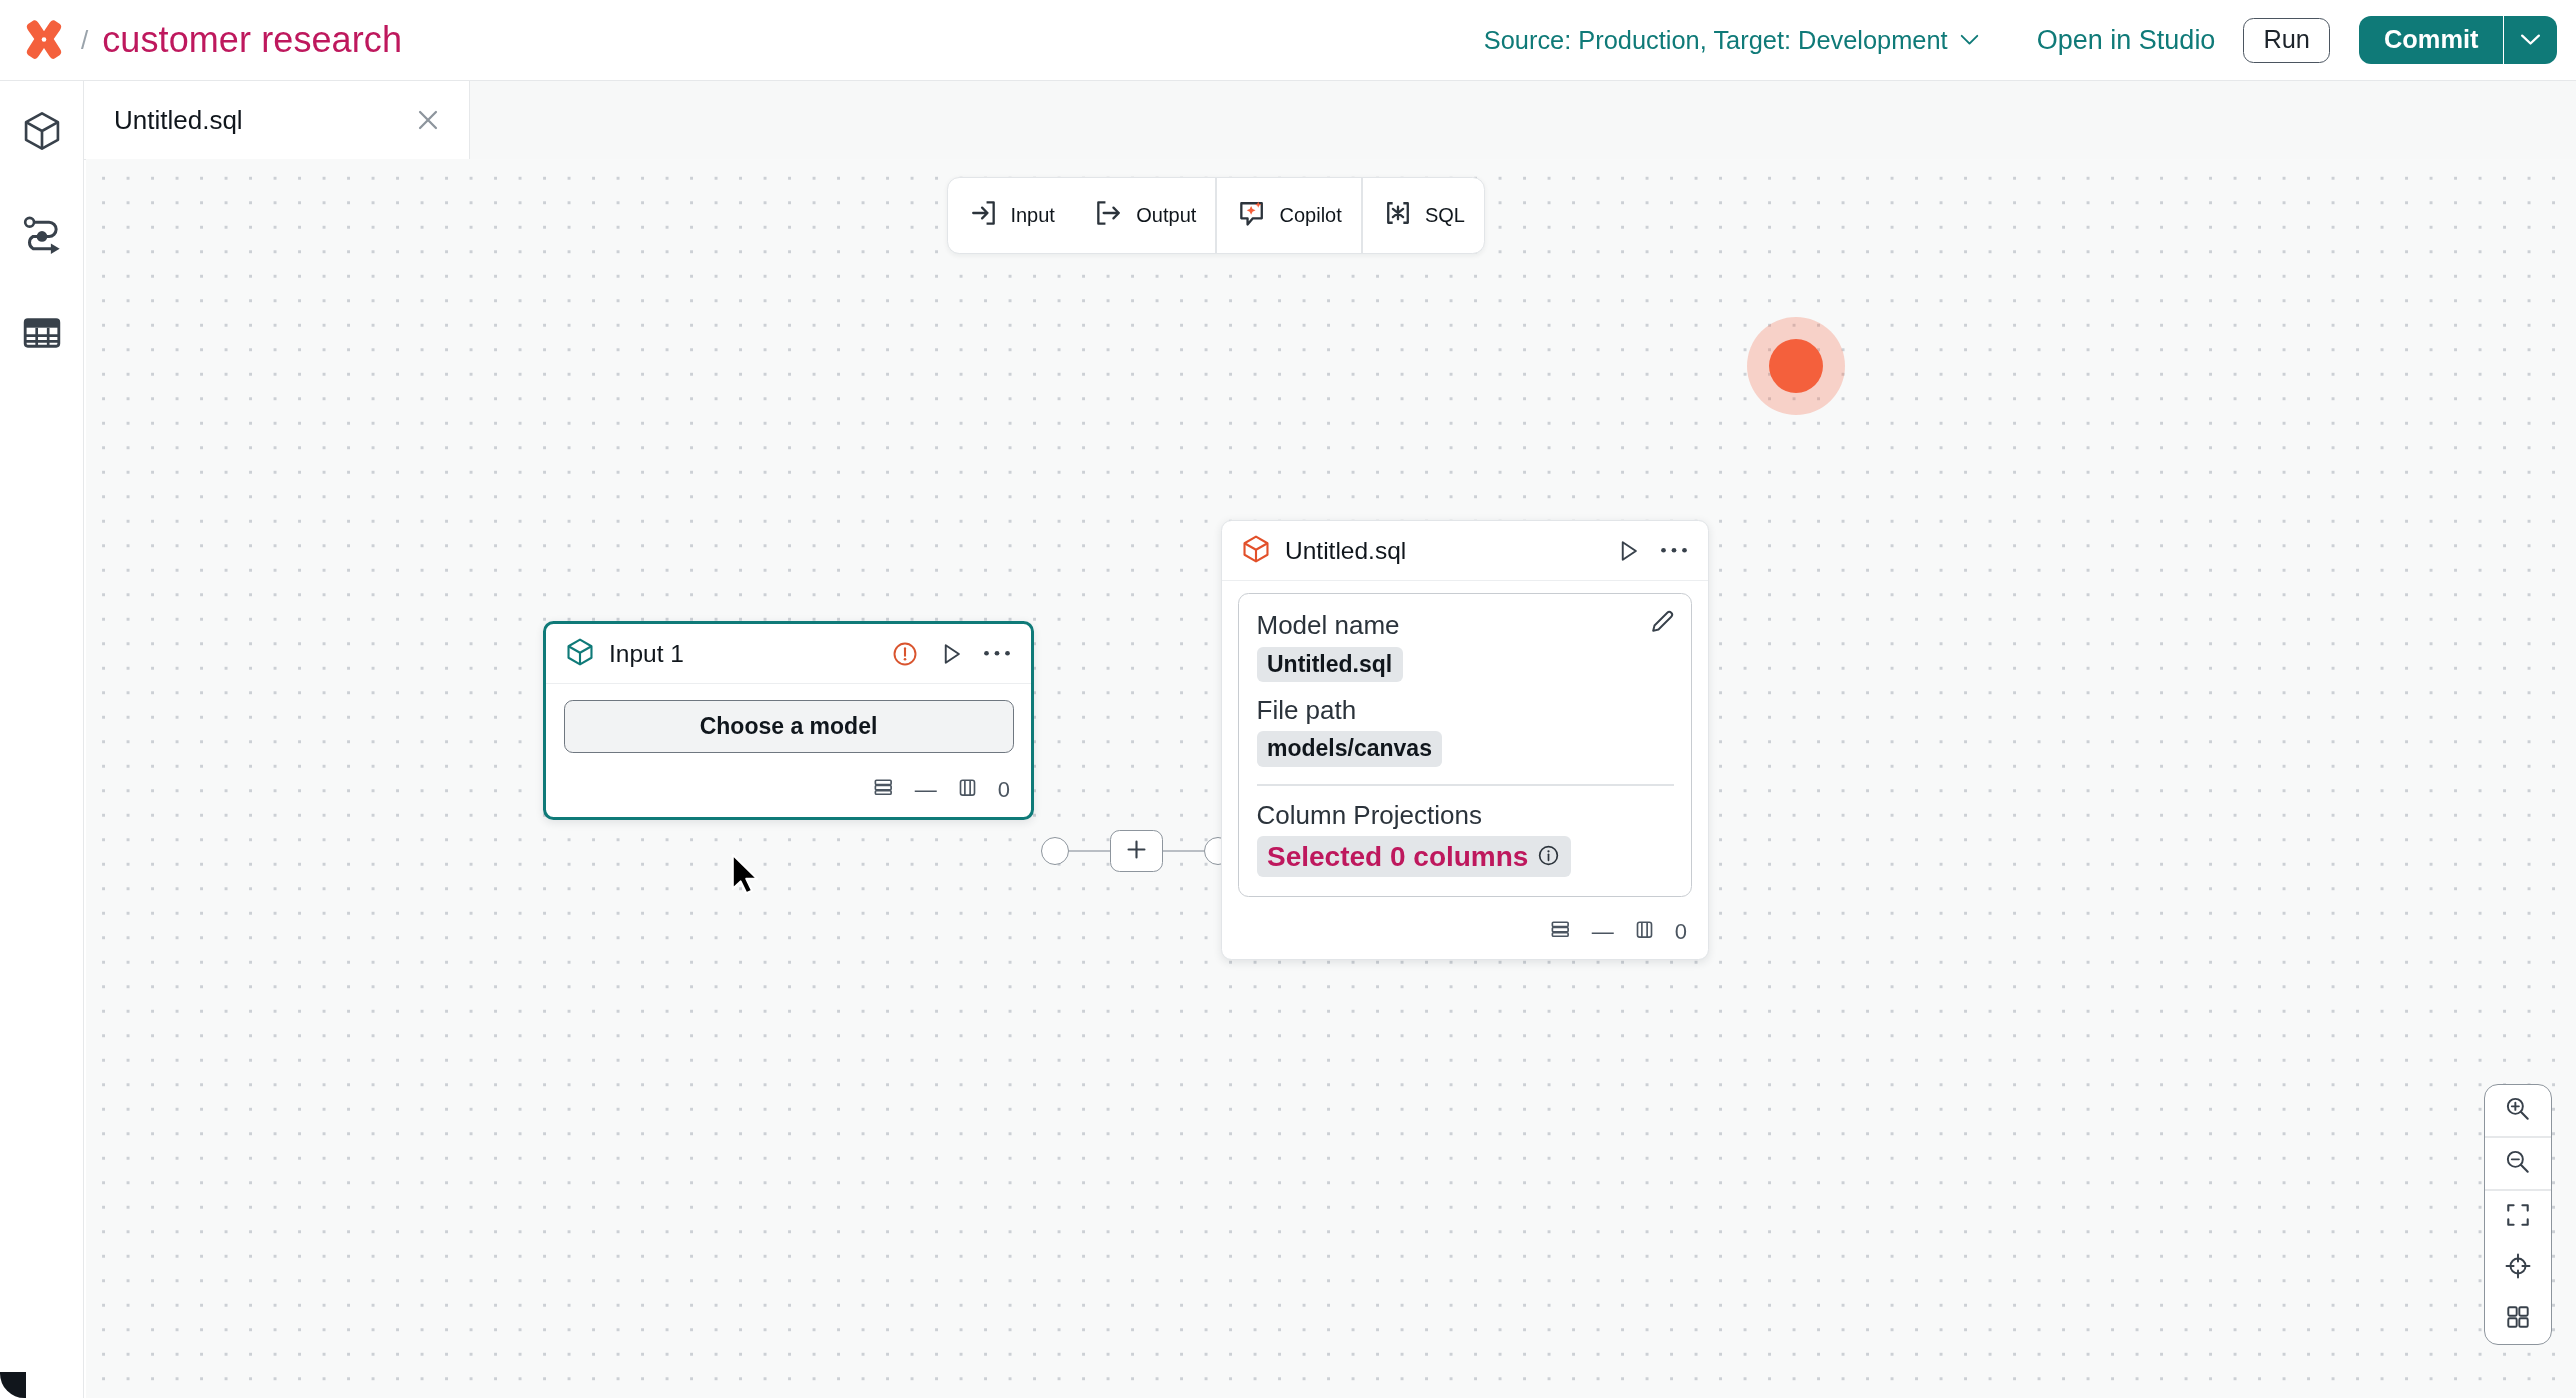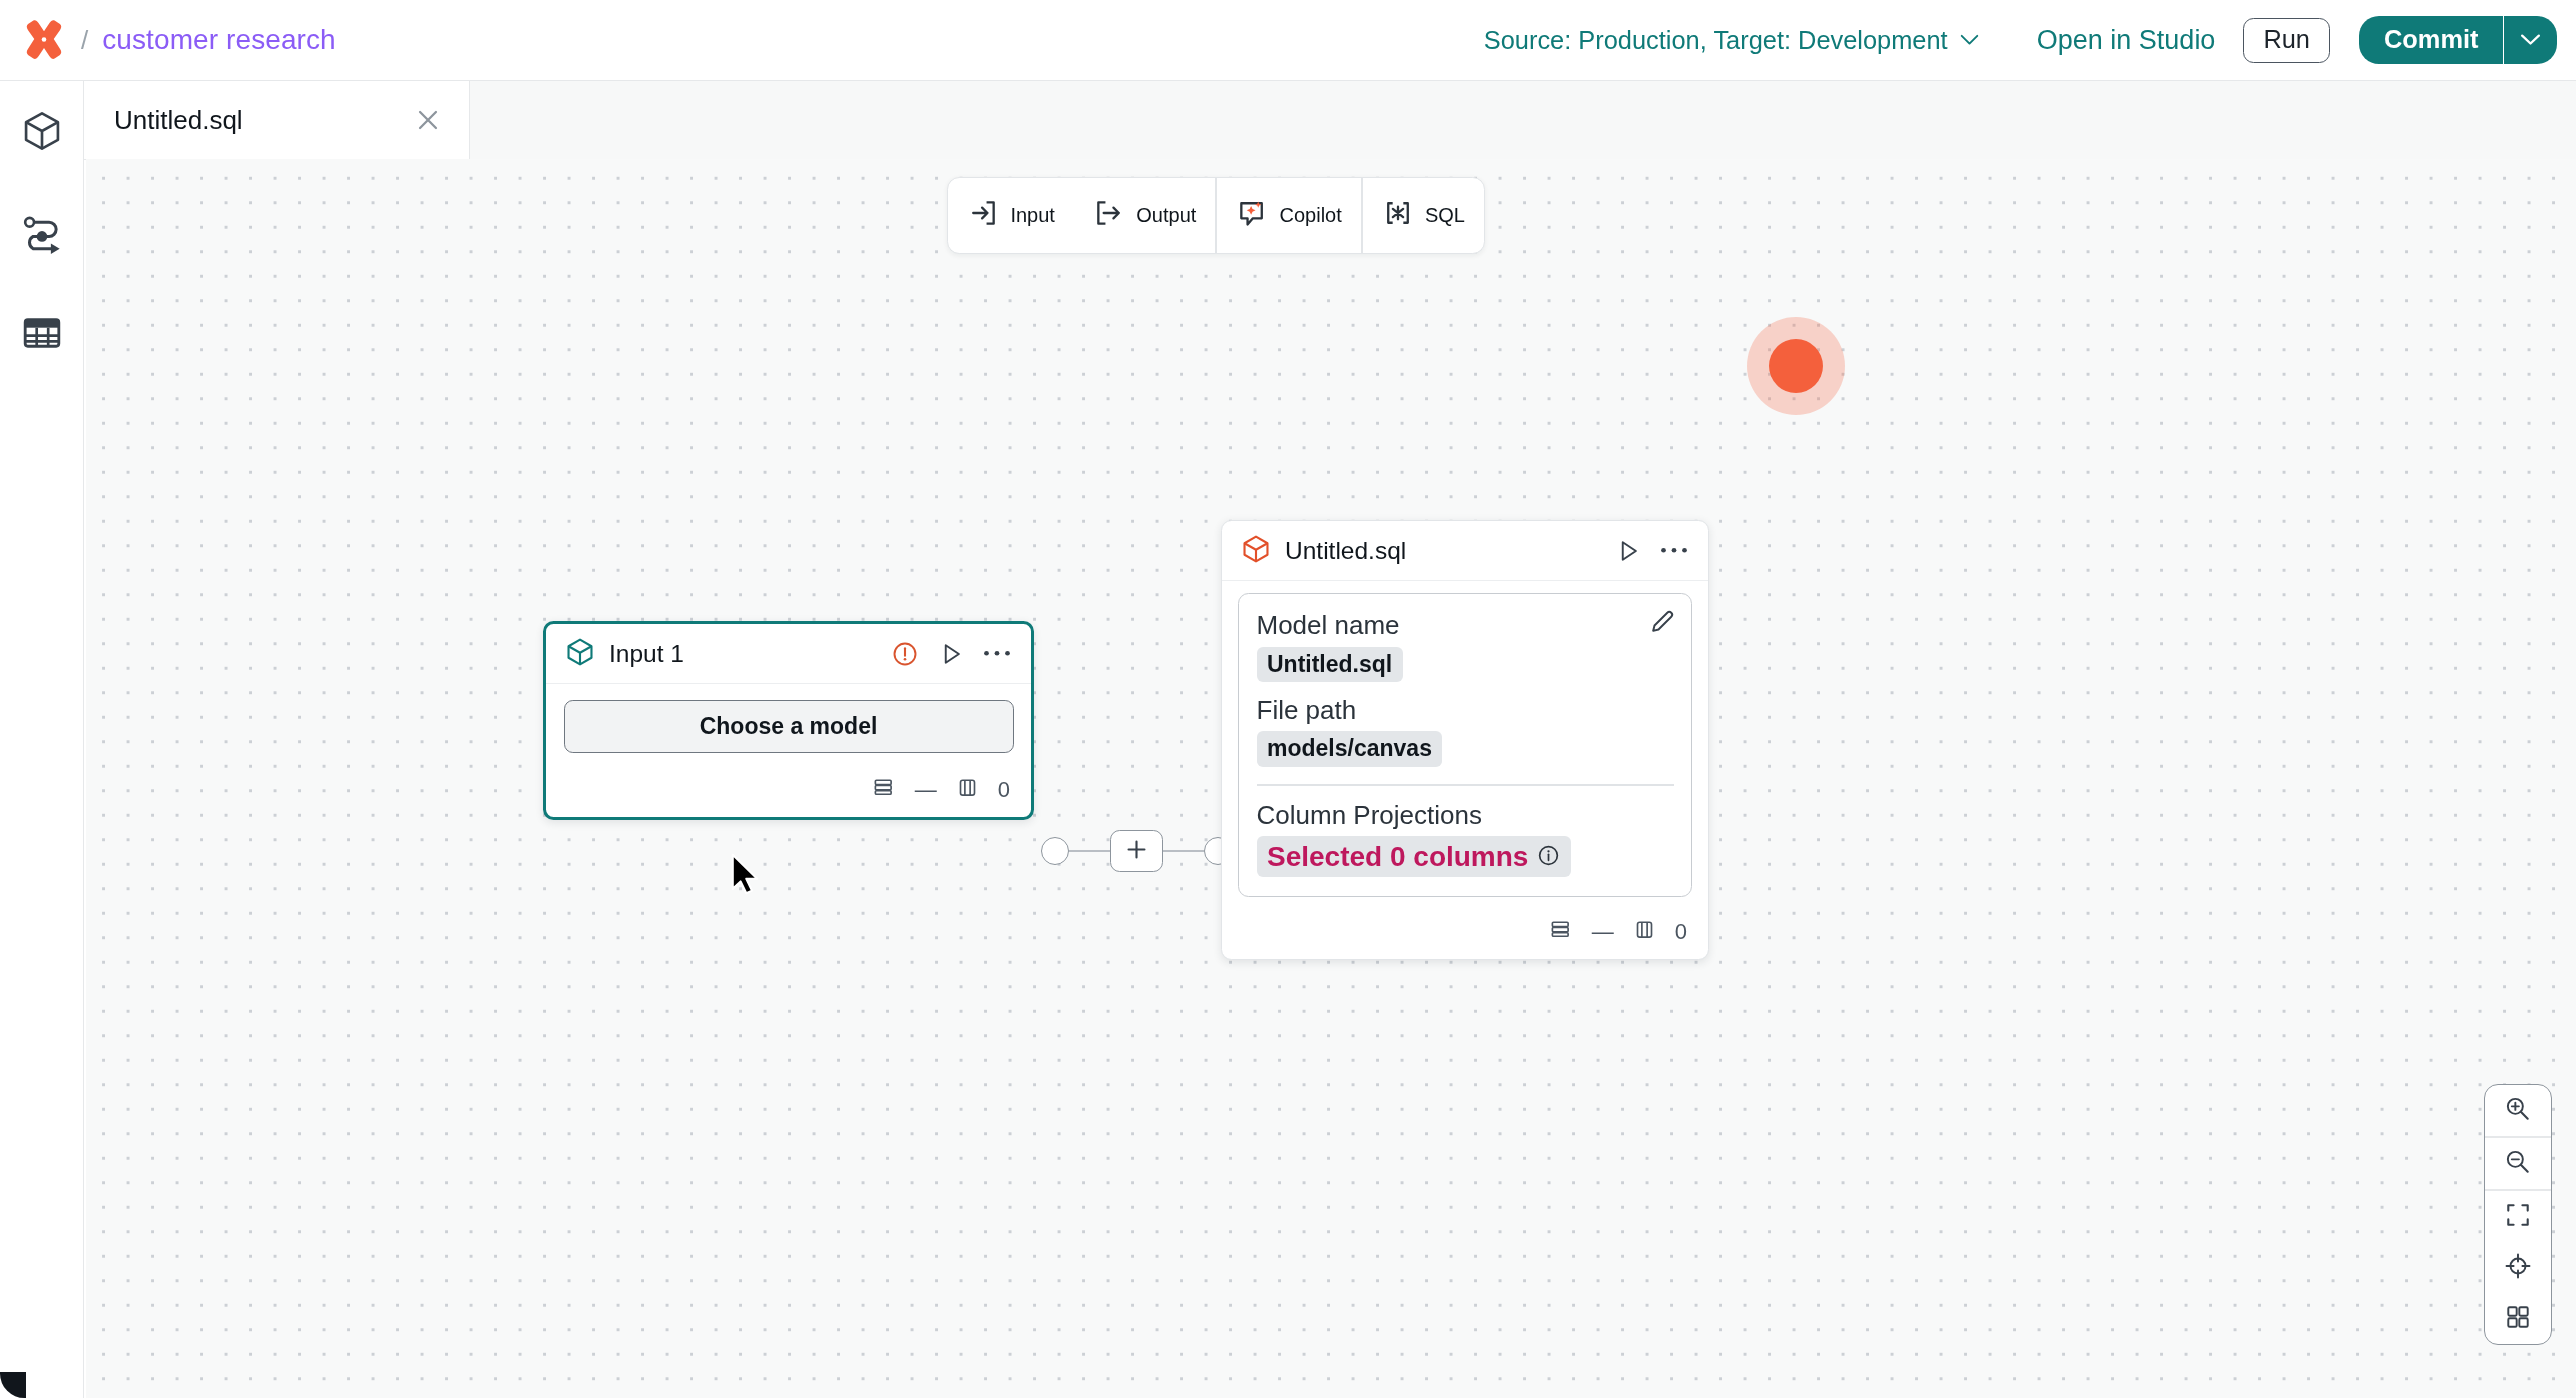--- a/index.html
+++ b/index.html
@@ -20,21 +20,21 @@
   #topbar {
     position: absolute; left: 0; top: 0;
     width: 2576px; height: 81px;
     background: #ffffff;
     border-bottom: 1.8px solid #e6e8ea;
     display: flex; align-items: center;
   }
   .brand-wrap { display: flex; align-items: center; padding-left: 21px; gap: 14px; }
   .logo-x { width: 46px; height: 46px; display:block; }
   .slash { font-size: 26px; color: #9aa3ab; font-weight: 400; }
-  .proj-title { font-size: 28px; color: #8b5cf6; letter-spacing: 0.1px; }
+  .proj-title { font-size: 36px; color: #be185d; letter-spacing: 0.1px; }
 
   .topbar-right {
     margin-left: auto; display: flex; align-items: center;
     gap: 12px; padding-right: 19px; height: 100%;
   }
   .env-select {
     display: flex; align-items: center; gap: 12.3px;
     color: #0f7a78; font-size: 25.4px; cursor: pointer;
     padding: 0 8.8px;
   }
@@ -45,21 +45,21 @@
   .run-btn {
     margin-left: 16px;
     border: 1.8px solid #4b5560; border-radius: 10.5px;
     background: #fff; color: #1d242b;
     font-size: 25.4px; padding: 8.8px 19px;
     cursor: pointer; line-height: 1;
     font-family: "Liberation Sans", sans-serif;
   }
   .commit-group {
     margin-left: 17.5px; display: flex; align-items: stretch;
-    border-radius: 20px; overflow: hidden;
+    border-radius: 12px; overflow: hidden;
   }
   .commit-btn {
     background: #0f7a78; color: #fff; font-size: 25.4px;
     padding: 11.4px 24.5px; cursor: pointer; line-height: 1;
     border: none; font-weight: 600;
     font-family: "Liberation Sans", sans-serif;
   }
   .commit-caret {
     background: #0f7a78; border-left: 1.8px solid #ffffff;
     width: 54px; display: flex; align-items: center; justify-content: center;

